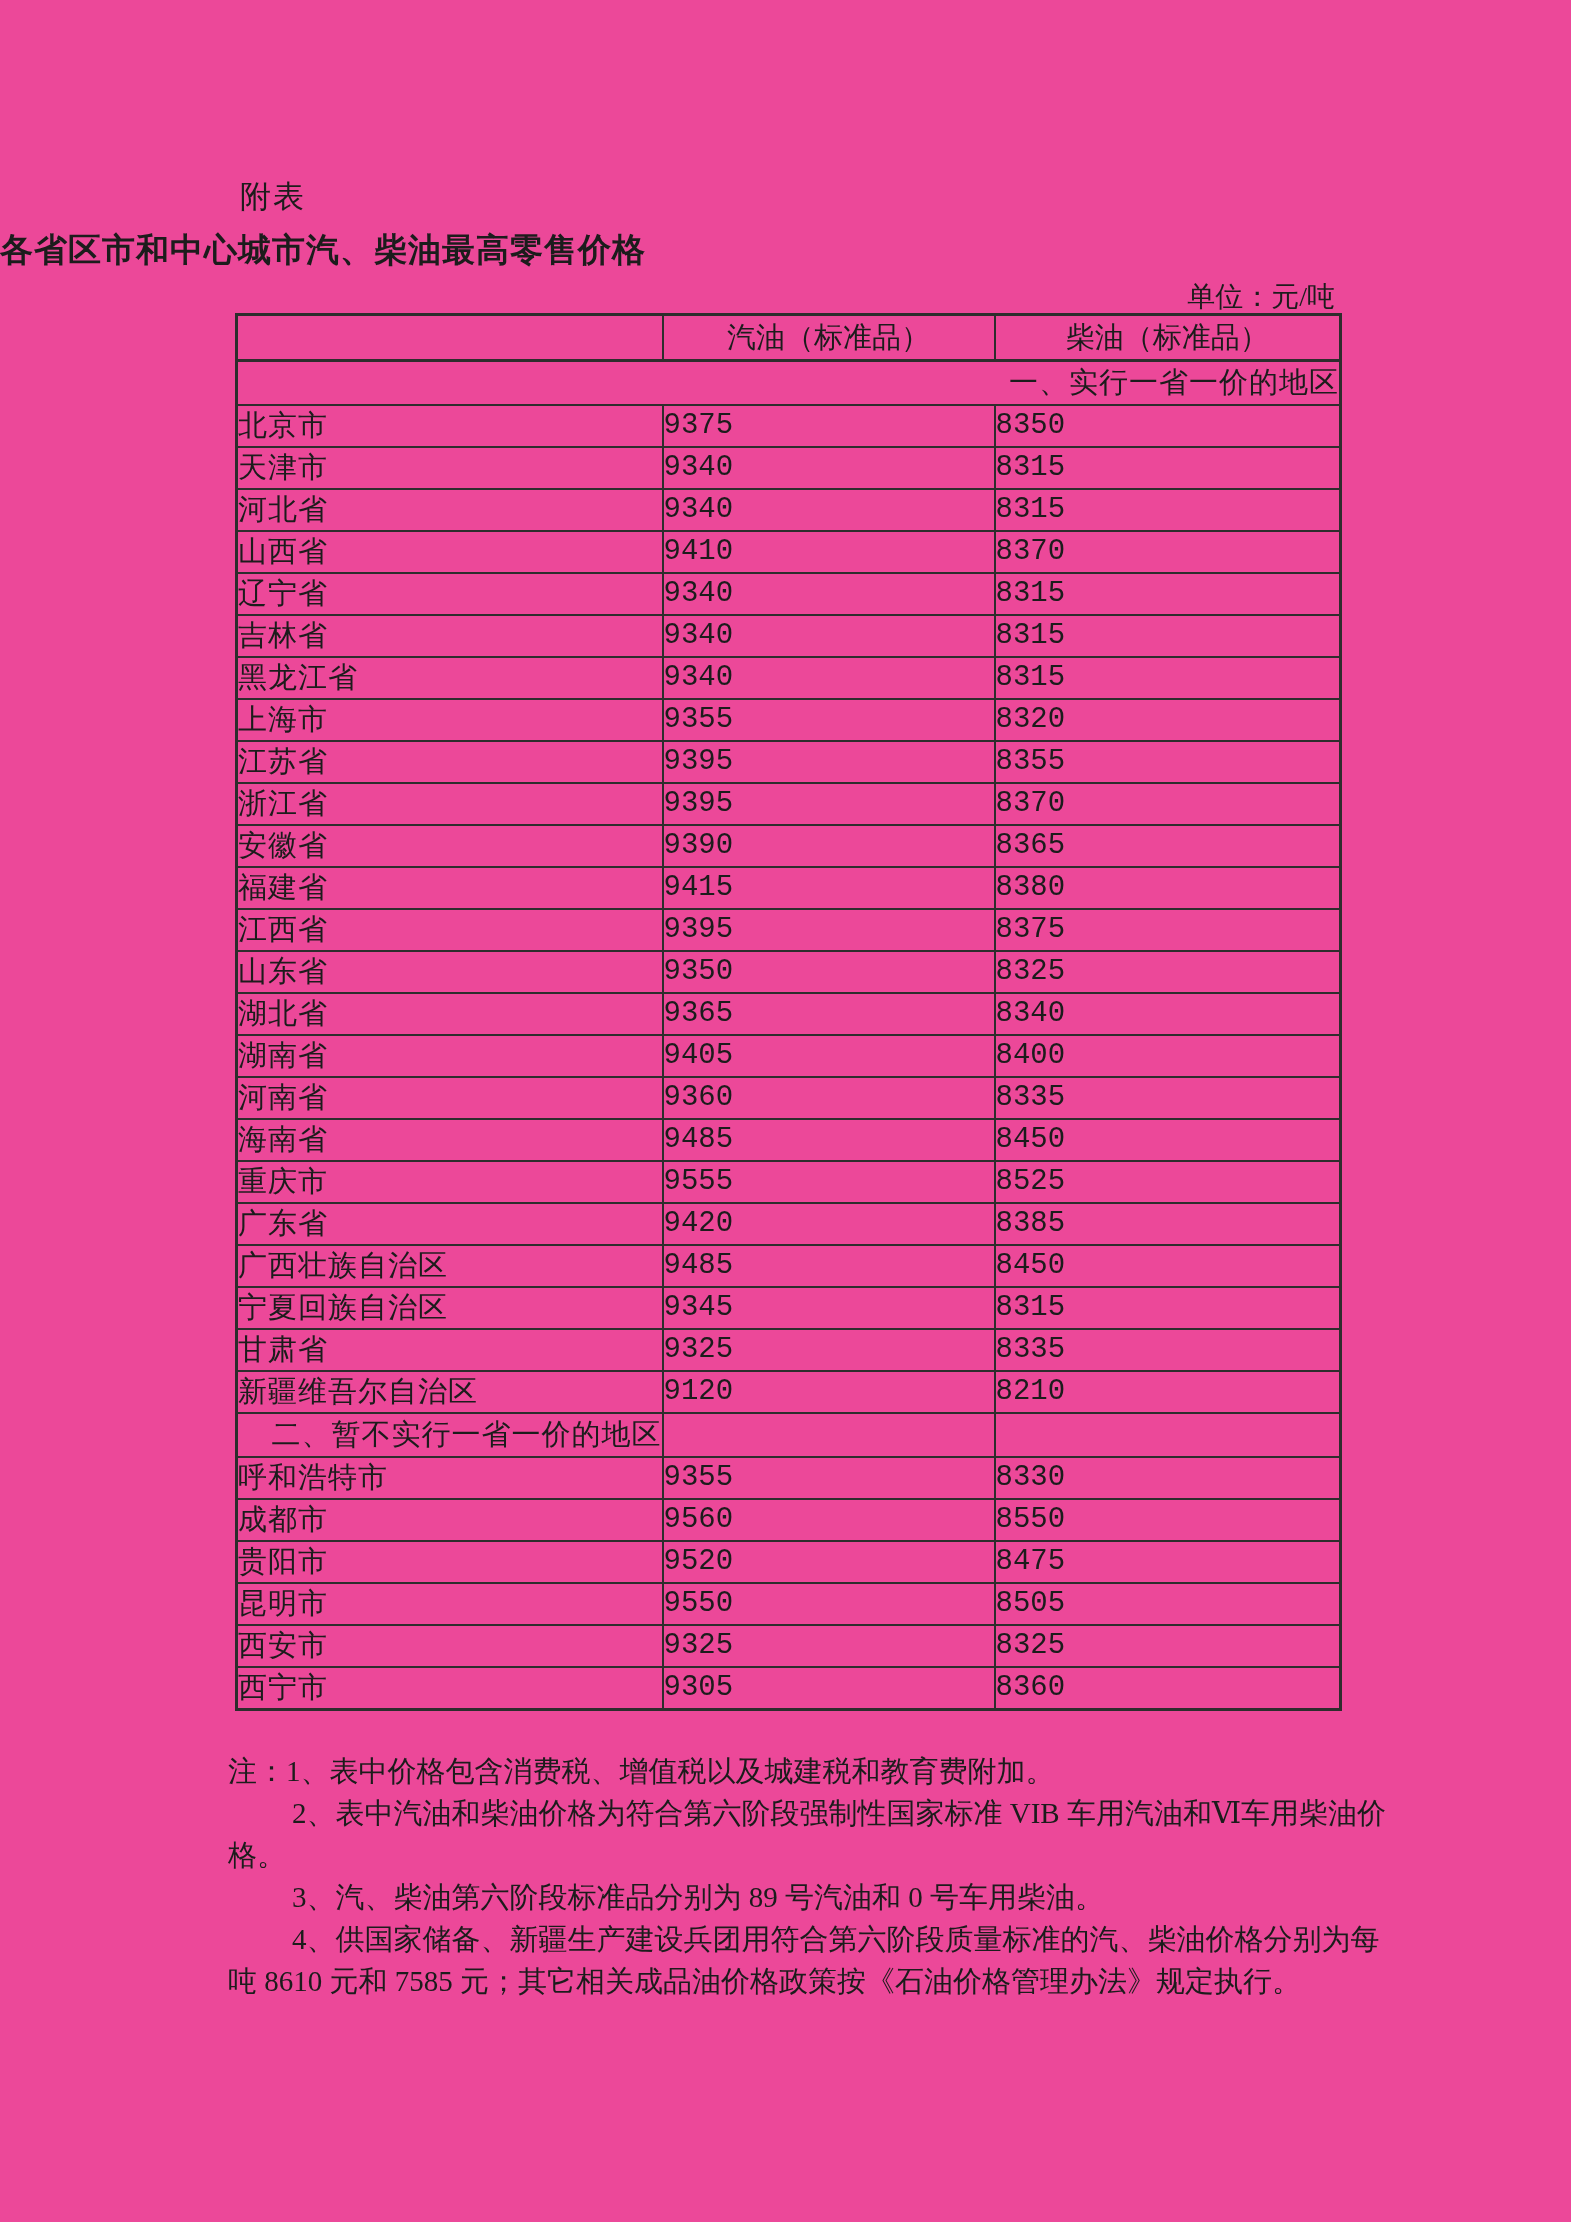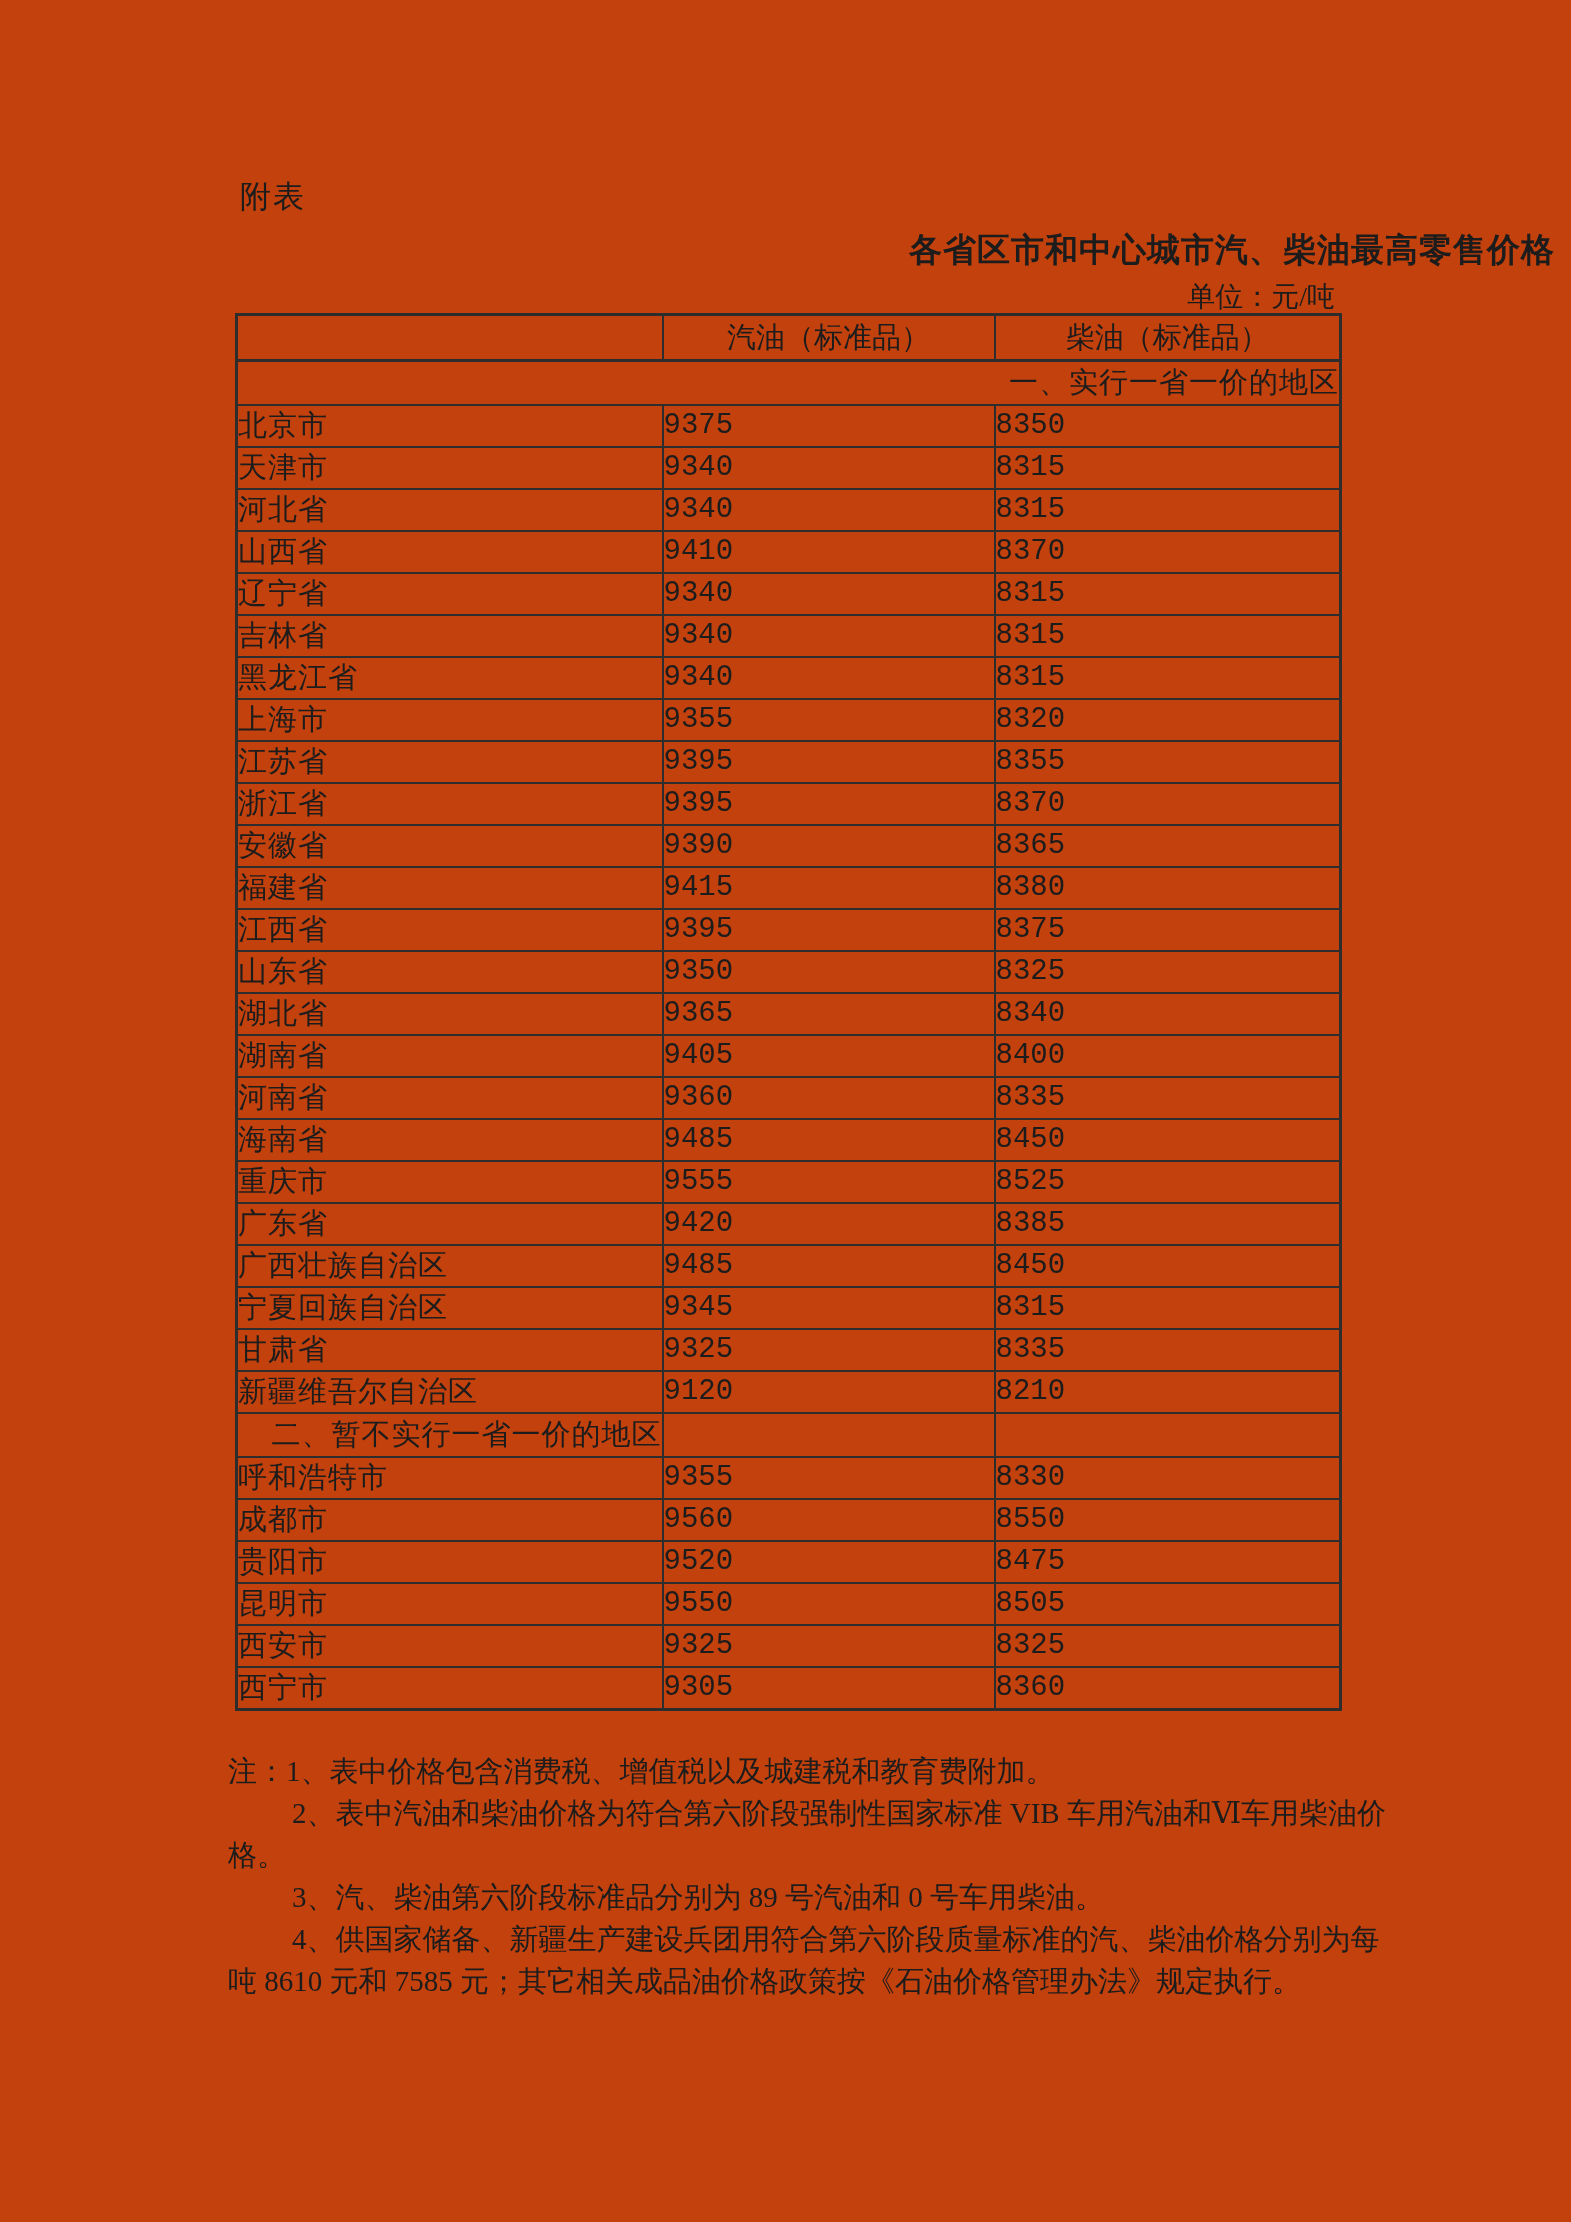--- a/index.html
+++ b/index.html
@@ -5,33 +5,33 @@
   html, body { margin: 0; padding: 0; }
   body {
     width: 1571px; height: 2222px;
     background: #ffffff;
     font-family: "Liberation Serif", "DejaVu Serif", serif;
     color: #1c1c1c;
   }
   .page {
     position: relative;
     width: 1571px; height: 2222px;
-    background: #c2410c;
+    background: #ec4899;
     overflow: hidden;
   }
   .fubiao {
     position: absolute;
     left: 240px; top: 176px;
     font-size: 31px;
     letter-spacing: 2px;
   }
   .title {
     position: absolute;
     left: 0; top: 228px; width: 1555px;
-    text-align: right;
+    text-align: left;
     font-family: "Liberation Sans", "DejaVu Sans", sans-serif;
     font-weight: bold;
     font-size: 33px;
     letter-spacing: 1px;
   }
   .unit {
     position: absolute;
     right: 236px; top: 278px;
     font-size: 28px;
   }

